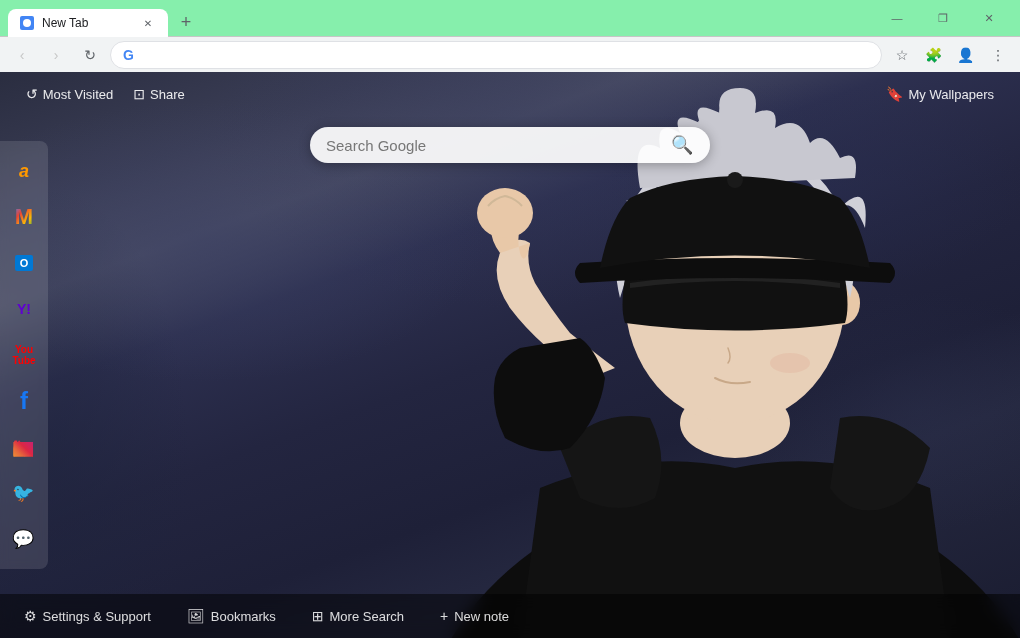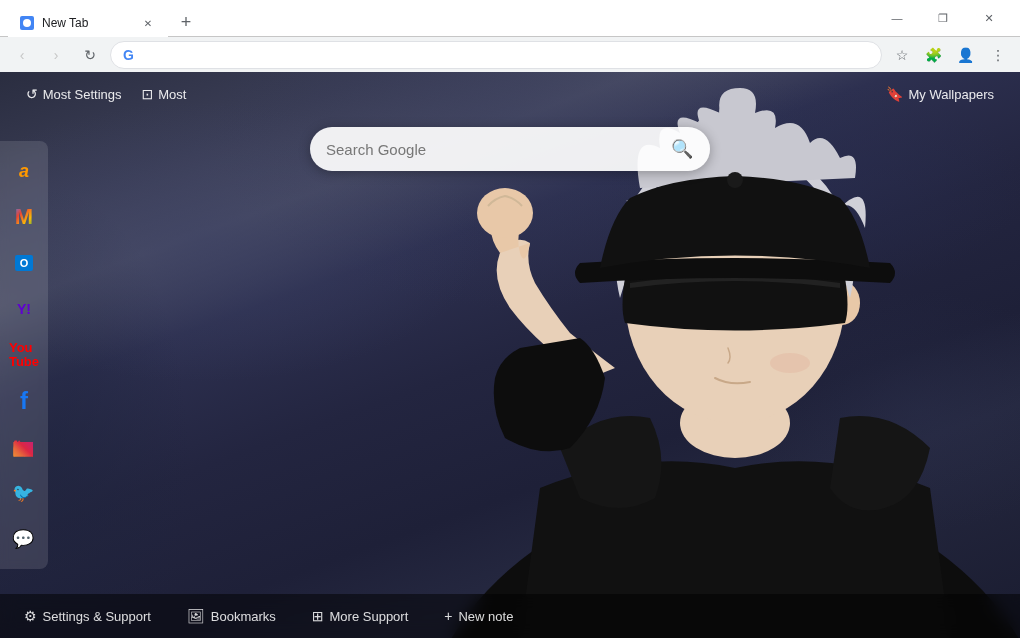--- a/index.html
+++ b/index.html
@@ -3,21 +3,21 @@
   <meta charset="utf-8">
   <style>
     * { margin: 0; padding: 0; box-sizing: border-box; }
     body { width: 1020px; height: 638px; overflow: hidden; font-family: 'Segoe UI', Arial, sans-serif; background: #202124; }
 
     
     .chrome-frame { width: 1020px; height: 638px; background: #dee1e6; display: flex; flex-direction: column; }
 
     
     .title-bar {
-      background: #ffffff;
+      background: #86efac;
       height: 36px;
       display: flex;
       align-items: center;
       padding: 0 8px;
       gap: 0;
       user-select: none;
     }
     .tab-strip { display: flex; align-items: flex-end; flex: 1; height: 100%; }
     .tab {
       background: #fff;
@@ -139,21 +139,21 @@
     .search-container {
       position: absolute;
       top: 55px;
       left: 50%;
       transform: translateX(-50%);
       width: 400px;
     }
     .search-box {
       background: rgba(255,255,255,0.92);
       border-radius: 24px;
-      height: 44px;
+      height: 36px;
       display: flex;
       align-items: center;
       padding: 0 16px;
       gap: 10px;
       box-shadow: 0 2px 12px rgba(0,0,0,0.3);
     }
     .search-input-text { flex: 1; font-size: 15px; color: #777; }
     .search-icon-btn { color: #5f6368; font-size: 18px; cursor: pointer; }
 
     
@@ -306,25 +306,25 @@
       <path d="M355 310 Q370 318 390 314" fill="none" stroke="#c8a888" stroke-width="2" stroke-linecap="round"></path>
 
       <ellipse cx="430" cy="295" rx="20" ry="10" fill="rgba(220,150,130,0.2)"></ellipse>
 
       <path d="M368 280 Q372 290 368 295" fill="none" stroke="#c8a888" stroke-width="1.5" stroke-linecap="round"></path>
     </svg>
 
     <div class="shortcuts-bar">
       <div class="shortcut-item">
         <span class="shortcut-icon">↺</span>
-        <span>Most Settings</span>
+        <span>Most Visited</span>
       </div>
       <div class="shortcut-item">
         <span class="shortcut-icon">⊡</span>
-        <span>Most</span>
+        <span>Share</span>
       </div>
       <div class="bookmarks-item">
         <span class="shortcut-icon">🔖</span>
         <span>My Wallpapers</span>
       </div>
     </div>
 
     <div class="search-container">
       <div class="search-box">
         <span class="search-input-text">Search Google</span>
@@ -339,21 +339,21 @@
       <div class="sidebar-shortcut" title="Gmail">
         <span class="icon-gmail-m">M</span>
       </div>
       <div class="sidebar-shortcut" title="Outlook">
         <span style="background:#0078d4;color:white;padding:2px 5px;border-radius:2px;font-size:11px;font-weight:bold;">O</span>
       </div>
       <div class="sidebar-shortcut" title="Yahoo">
         <span class="icon-yahoo">Y!</span>
       </div>
       <div class="sidebar-shortcut" title="YouTube">
-        <span style="font-size:13px;color:#ff0000;font-weight:900;line-height:1.1;">You<br>Tube</span>
+        <span style="font-size:10px;color:#ff0000;font-weight:900;line-height:1.1;text-align:center;">You<br>Tube</span>
       </div>
       <div class="sidebar-shortcut" title="Facebook">
         <span class="icon-facebook">f</span>
       </div>
       <div class="sidebar-shortcut" title="Instagram">
         <span style="font-size:18px;background:linear-gradient(45deg,#f09433,#e6683c,#dc2743,#cc2366,#bc1888);-webkit-background-clip:text;-webkit-text-fill-color:transparent;">📷</span>
       </div>
       <div class="sidebar-shortcut" title="Twitter">
         <span style="color:#1da1f2;font-size:18px;">🐦</span>
       </div>
@@ -366,21 +366,21 @@
       <div class="bottom-item">
         <span class="bottom-icon">⚙</span>
         <span>Settings &amp; Support</span>
       </div>
       <div class="bottom-item">
         <span class="bottom-icon">🖼</span>
         <span>Bookmarks</span>
       </div>
       <div class="bottom-item">
         <span class="bottom-icon">⊞</span>
-        <span>More Support</span>
+        <span>More Search</span>
       </div>
       <div class="bottom-item">
         <span class="bottom-icon">+</span>
         <span>New note</span>
       </div>
     </div>
   </div>
 </div>
 
 </body></html>

